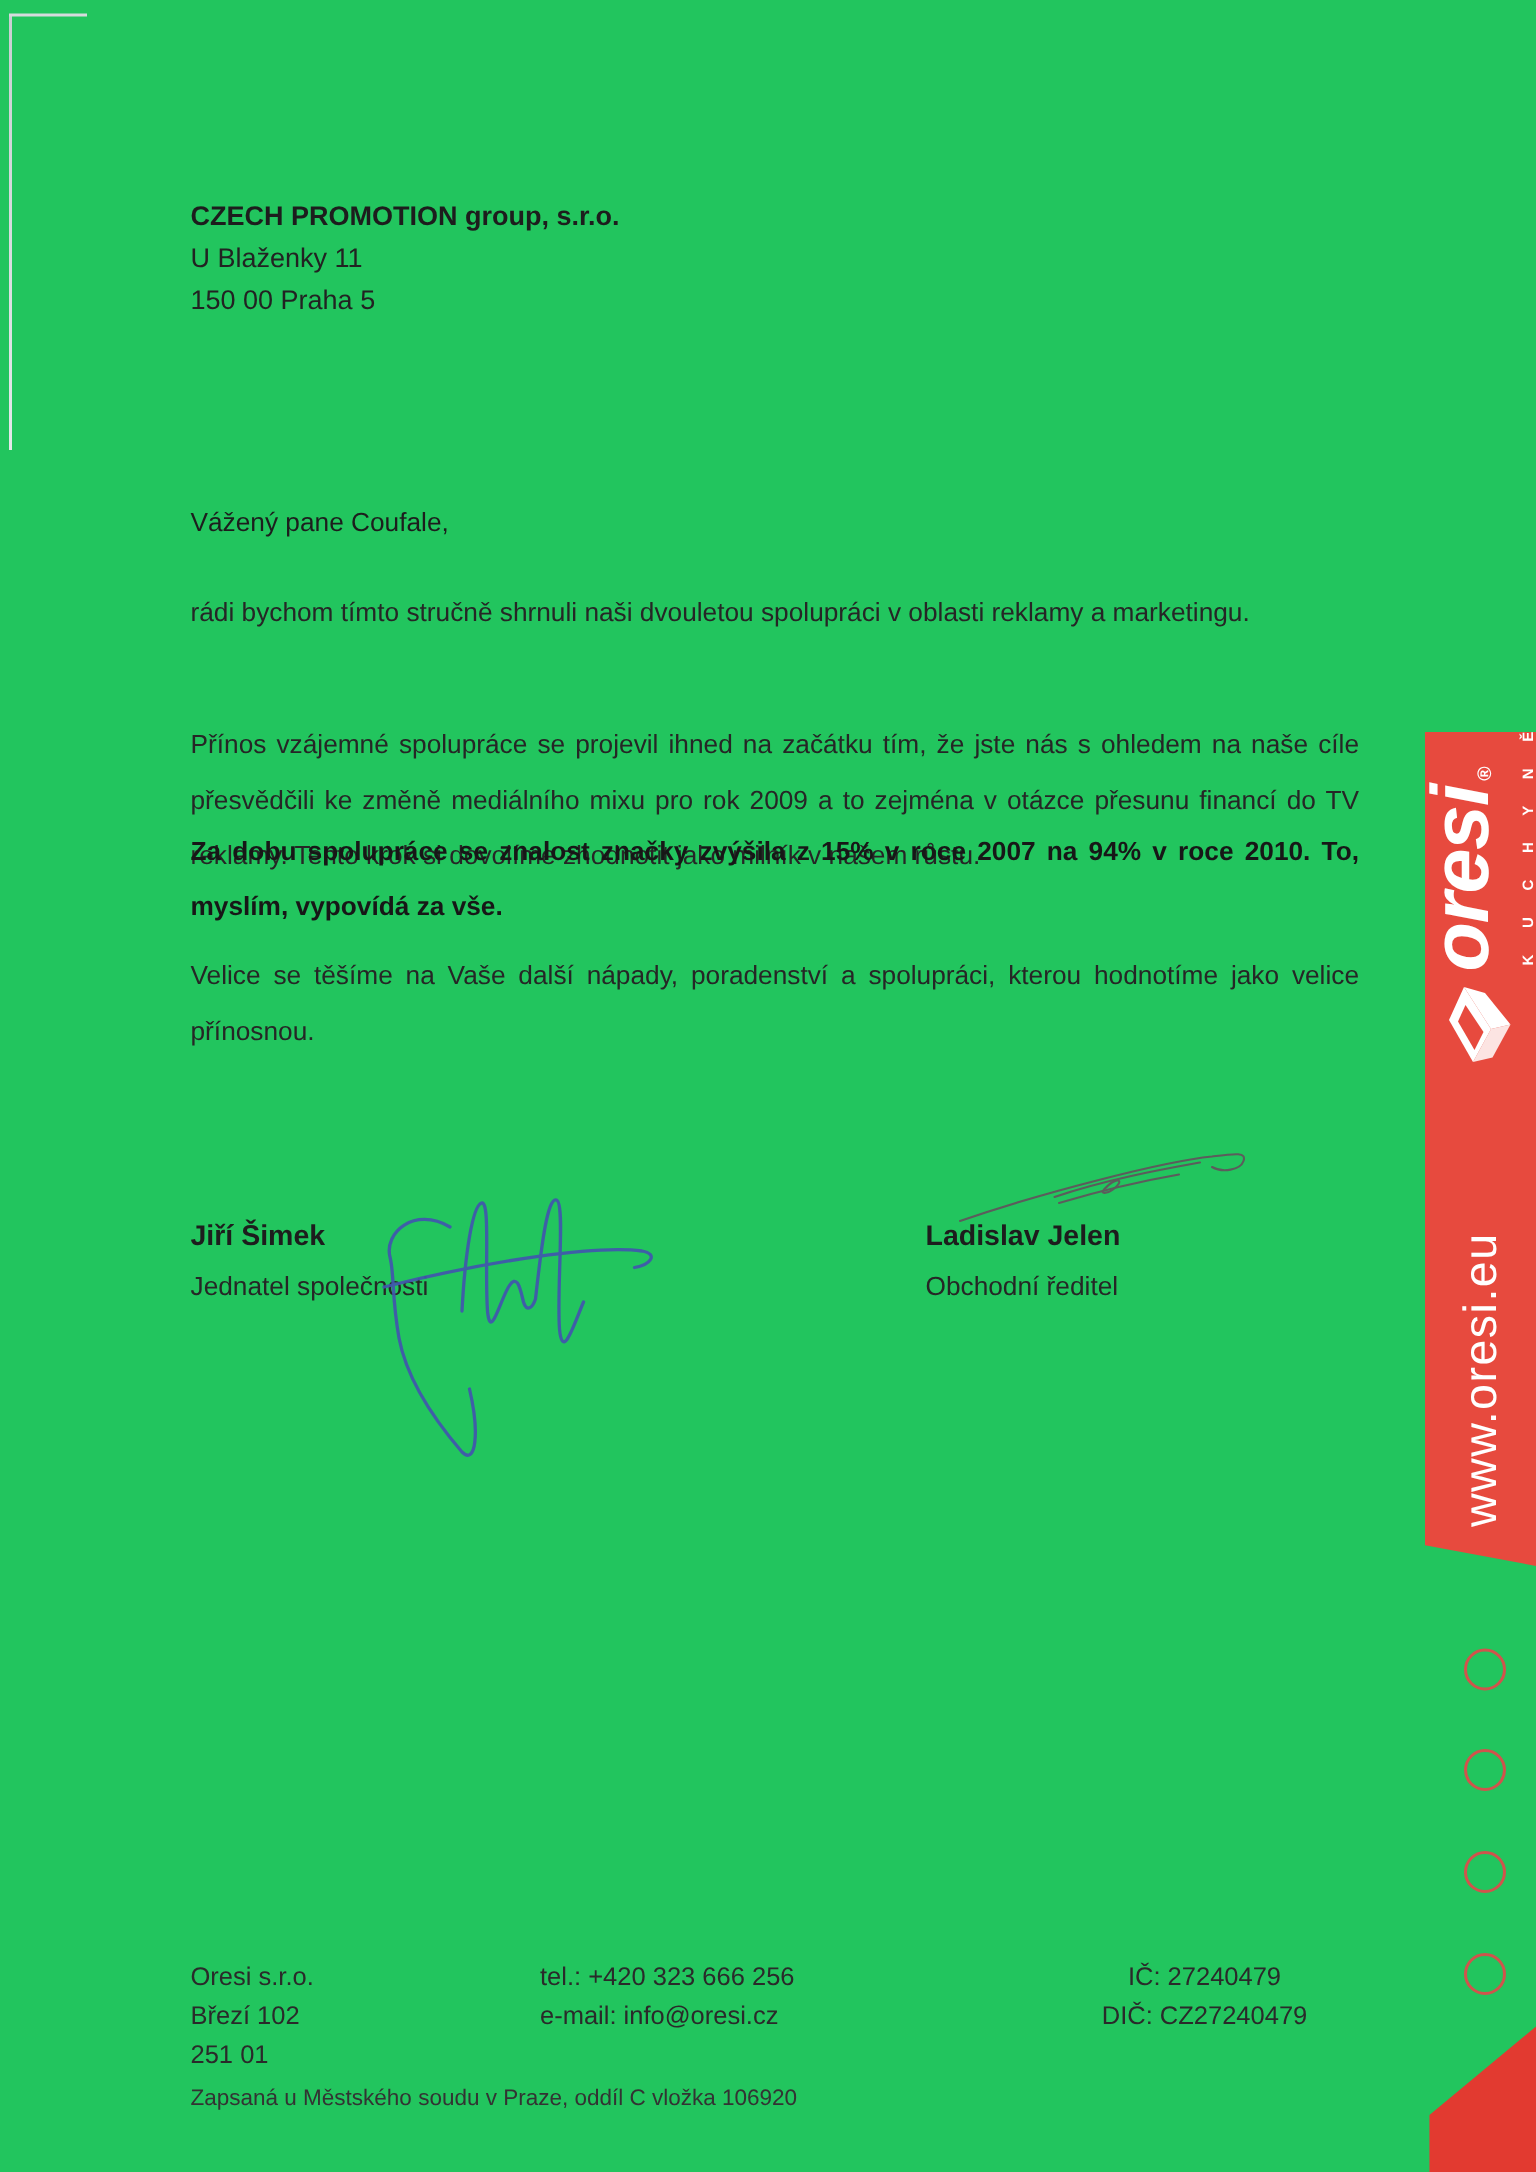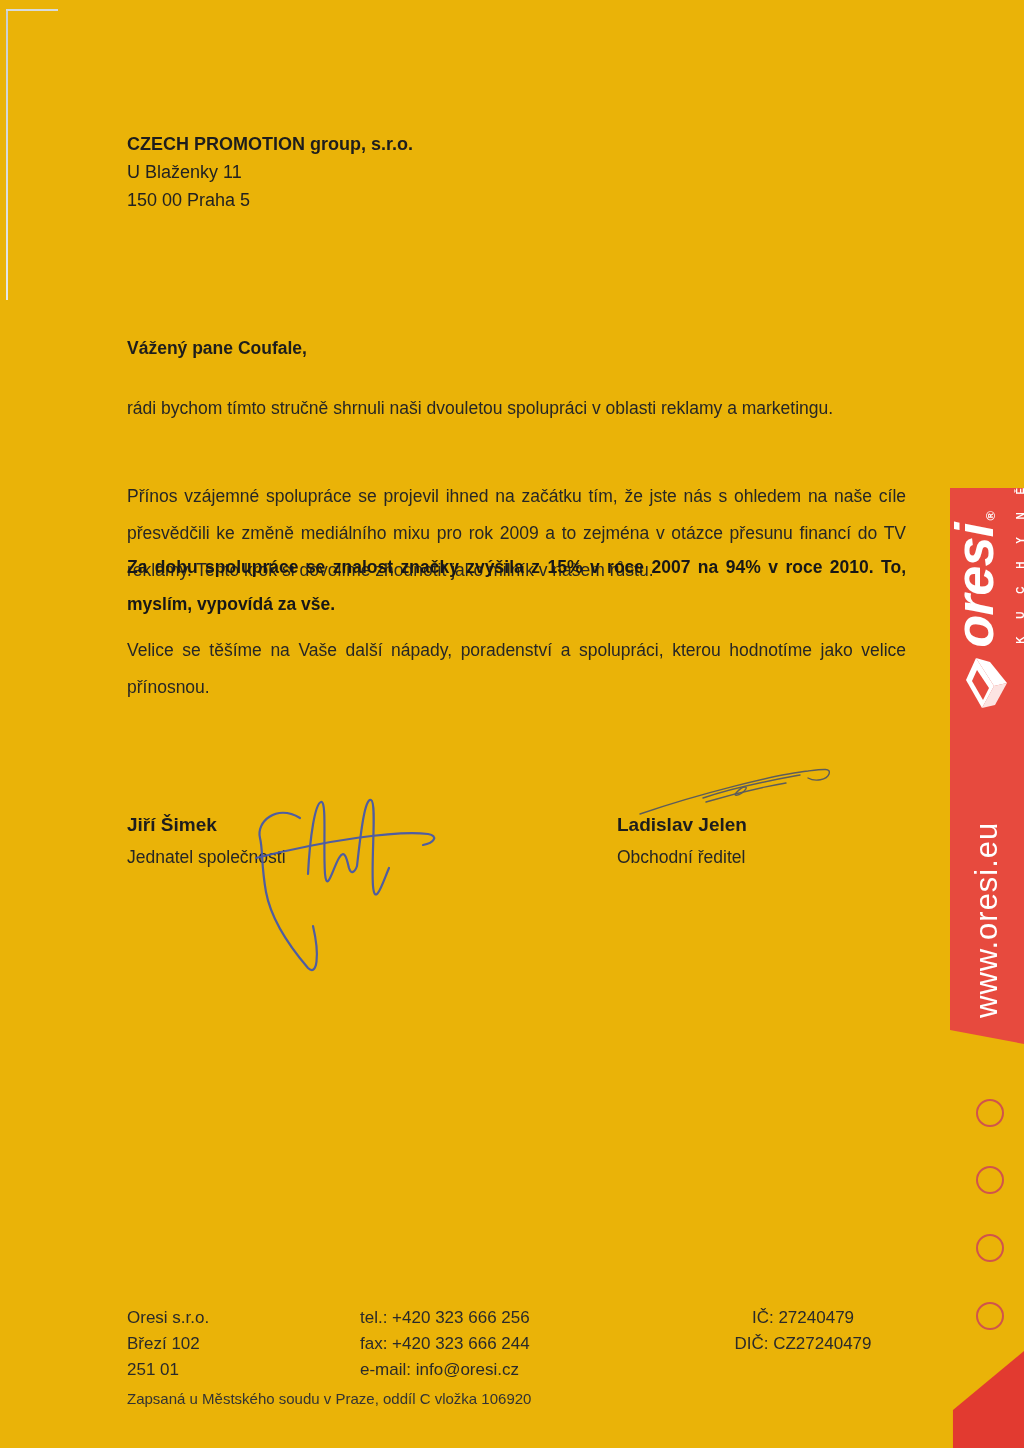--- a/index.html
+++ b/index.html
@@ -1,30 +1,30 @@
 <!DOCTYPE html>
 <html><head>
 <meta charset="utf-8">
 <style>
   * { margin:0; padding:0; box-sizing:border-box; }
   html,body { width:1024px; height:1448px; background:#ffffff; overflow:hidden; }
   body { font-family:"Liberation Sans", sans-serif; color:#222; position:relative; }
-  .page { position:absolute; inset:0; background:#eab308; }
+  .page { position:absolute; inset:0; background:#22c55e; }
 
   
   .scan-edge-v { position:absolute; left:6px; top:10px; width:2px; height:290px;
                  background:linear-gradient(#c9cfd2, #e4e8ea); }
   .scan-edge-h { position:absolute; left:6px; top:9px; width:52px; height:2px; background:#d6dbdd; }
 
   .abs { position:absolute; }
 
   
   .recipient { left:127px; top:130px; font-size:18px; line-height:28px; }
   .recipient .rname { font-weight:bold; color:#1d1d1d; }
-  .salutation { left:127px; top:338px; font-size:17.5px; font-weight:bold; color:#1d1d1d; }
+  .salutation { left:127px; top:338px; font-size:17.5px; font-weight:normal; color:#1d1d1d; }
   .para { left:127px; width:779px; font-size:17.5px; line-height:37px; color:#262626; }
   .p1 { top:390px; }
   .p2 { top:442px; text-align:justify;margin-top:36px; }
   .p3 { top:549px; text-align:justify; font-weight:bold; color:#171717; }
   .p4 { top:632px; text-align:justify; }
 
   .sig-name  { font-size:19px; font-weight:bold; color:#1d1d1d; }
   .sig-title { font-size:17.5px; color:#262626; margin-top:11px; }
   .sig-left  { left:127px; top:814px; }
   .sig-right { left:617px; top:814px; }
@@ -132,21 +132,20 @@
 
   <div class="abs corner" style="background:#e23a30;"></div>
 
   <div class="abs f-company">
     <div>Oresi s.r.o.</div>
     <div>Březí 102</div>
     <div>251 01</div>
   </div>
   <div class="abs f-contact">
     <div>tel.: +420 323 666 256</div>
-    <div>fax: +420 323 666 244</div>
     <div>e-mail: info@oresi.cz</div>
   </div>
   <div class="abs f-ids">
     <div>IČ: 27240479</div>
     <div>DIČ: CZ27240479</div>
   </div>
   <div class="abs f-reg">Zapsaná u Městského soudu v Praze, oddíl C vložka 106920</div>
 
 </div>
 

